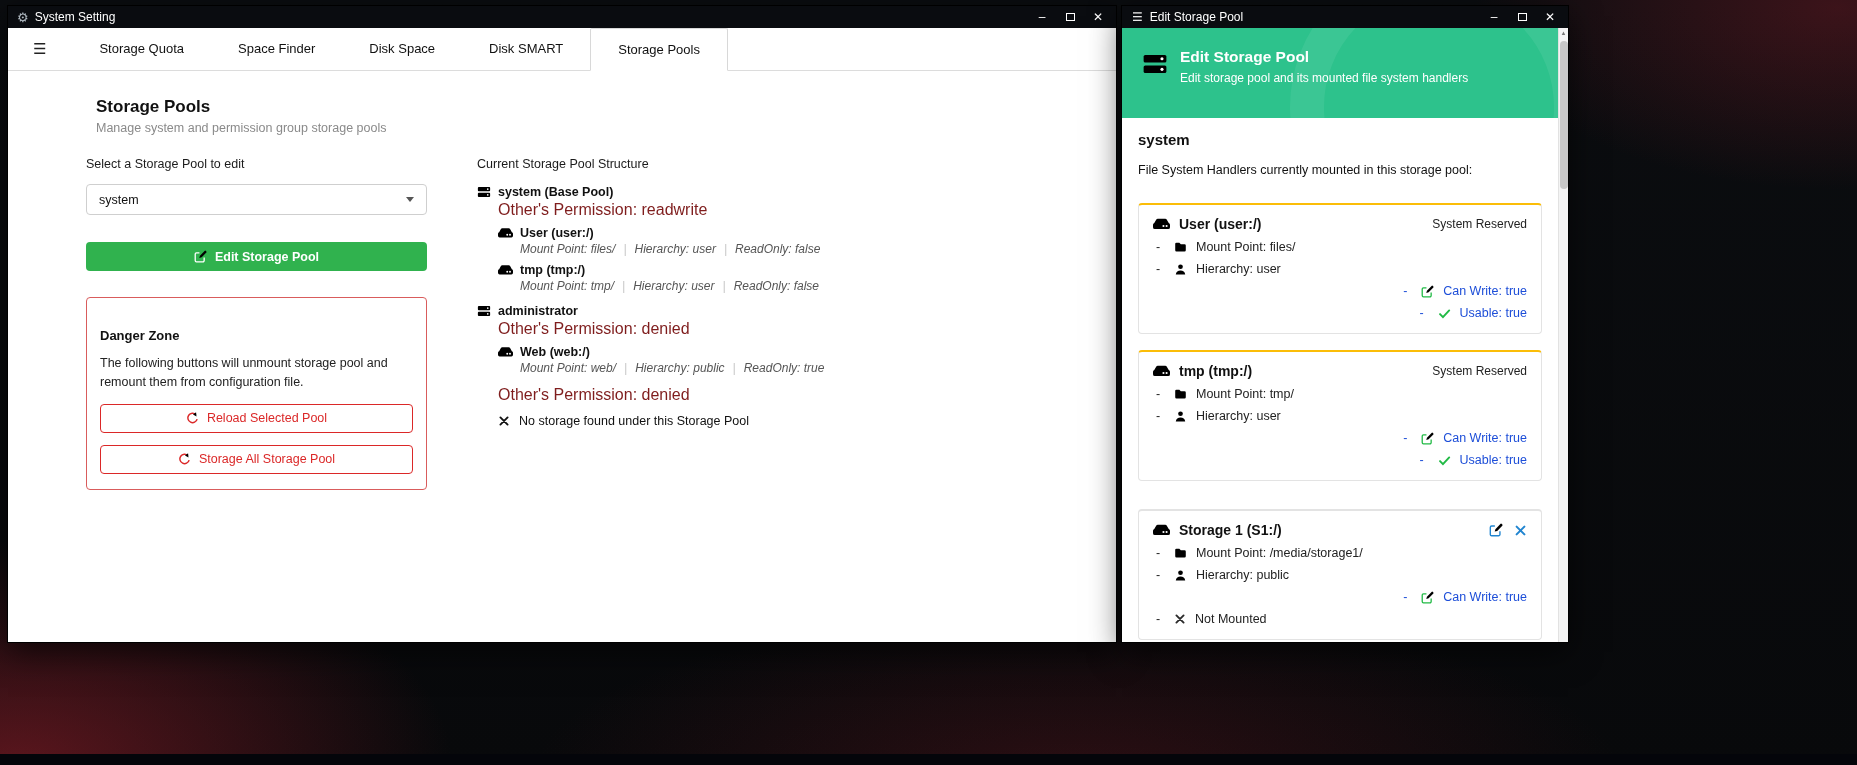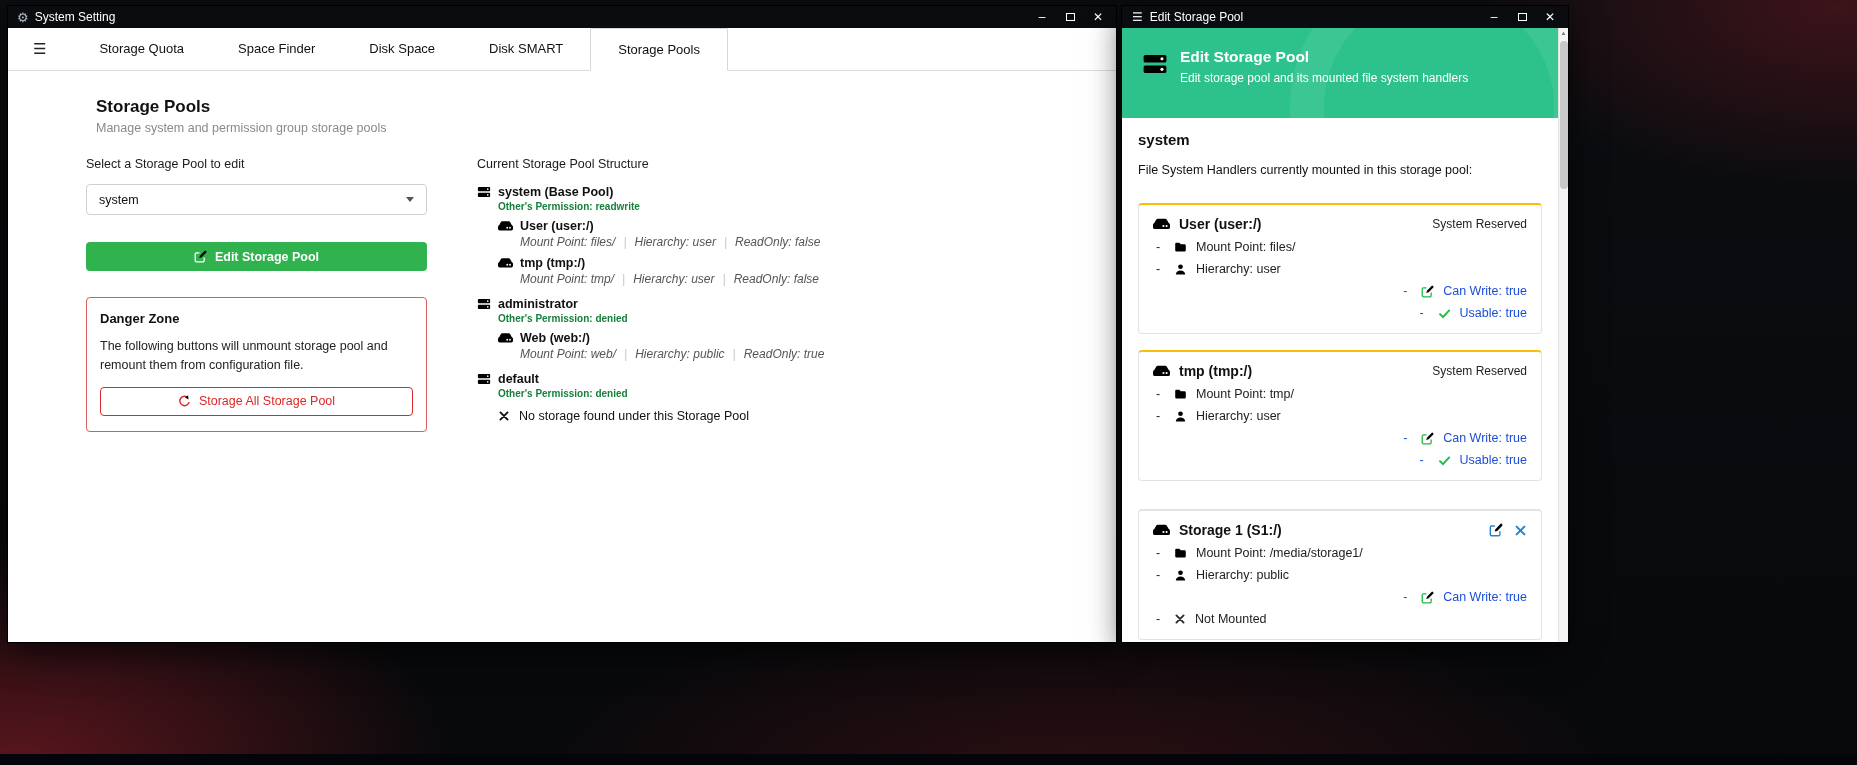--- a/index.html
+++ b/index.html
@@ -49,33 +49,33 @@
   .selectbox { margin-top:13px; height:31px; border:1px solid #cfcfcf; border-radius:4px;
     display:flex; align-items:center; justify-content:space-between; padding:0 12px;
     font-size:12.5px; color:#111; cursor:pointer; background:#fff; }
   .caret { width:0; height:0; border-left:4px solid transparent; border-right:4px solid transparent;
     border-top:5px solid #555; }
 
   .btn-green { margin-top:27px; height:29px; background:#30b24e; border-radius:4px; color:#fff;
     font-weight:bold; font-size:12.5px; display:flex; align-items:center; justify-content:center;
     gap:8px; cursor:pointer; }
 
-  .danger-card { margin-top:26px; border:1px solid #d95c5c; border-radius:4px; padding:13px 13px 15px; }
+  .danger-card { margin-top:26px; border:1px solid #d95c5c; border-radius:4px; padding:30px 13px 15px; }
   .danger-title { font-size:13px; font-weight:bold; color:#111; }
   .danger-desc { font-size:12.5px; color:#222; line-height:1.5; margin-top:11px; }
   .btn-red-outline { margin-top:12px; height:29px; border:1px solid #db2828; border-radius:4px;
     color:#db2828; background:#fff; font-size:12.5px; display:flex; align-items:center;
     justify-content:center; gap:8px; cursor:pointer; }
 
   
   .tree { margin-top:14px; }
   .pool { margin-bottom:11px; }
   .pool-head, .storage-head { display:flex; align-items:center; font-size:12.5px; font-weight:bold; color:#111; }
   .pool-head .i, .storage-head .i { margin-right:7px; color:#1d1d1d; flex:none; }
-  .pool-perm { margin:2px 0 7px 21px; font-size:10px; color:#15803d;font-weight:bold; }
+  .pool-perm { margin:2px 0 7px 21px; font-size:16px; color:#7f1d1d; }
   .storage { margin:0 0 7px 21px; }
   .storage-props { margin:2px 0 0 22px; font-size:12px; color:#555;font-style:italic; }
   .sep::before { content:"|"; color:#c7c7c7; margin:0 8px; font-weight:normal; }
   .empty-row { display:flex; align-items:center; margin:10px 0 0 21px; font-size:12.5px; color:#111; }
   .empty-row .i { margin-right:9px; color:#111; }
 
   
   .edit-area { position:absolute; left:0; top:22px; right:10px; bottom:0; overflow:hidden; background:#fff; }
   .banner { height:90px; background:#2dc28c; color:#fff; padding:20px 18px; position:relative;
     overflow:hidden; display:flex; align-items:flex-start; }
@@ -197,20 +197,26 @@
             <span>Edit Storage Pool</span>
           </div>
 
           <div class="danger-card">
             <div class="danger-title">Danger Zone</div>
             <div class="danger-desc">The following buttons will unmount storage pool and remount them from configuration file.</div>
             <div class="btn-red-outline">
               <svg class="i" width="13" height="13">
                   <use href="#sym-refresh"></use>
                 </svg>
+              <span>Reload Selected Pool</span>
+            </div>
+            <div class="btn-red-outline">
+              <svg class="i" width="13" height="13">
+                  <use href="#sym-refresh"></use>
+                </svg>
               <span>Storage All Storage Pool</span>
             </div>
           </div>
         </div>
 
         <div class="col-right">
           <div class="field-label">Current Storage Pool Structure</div>
           <div class="tree">
 
             <div class="pool">
@@ -260,26 +266,20 @@
                     </svg>
                   <span>Web (web:/)</span>
                 </div>
                 <div class="storage-props">
                   <span>Mount Point: web/</span><span class="sep"></span><span>Hierarchy: public</span><span class="sep"></span><span>ReadOnly: true</span>
                 </div>
               </div>
             </div>
 
             <div class="pool">
-              <div class="pool-head">
-                <svg class="i" width="14" height="14">
-                    <use href="#sym-server"></use>
-                  </svg>
-                <span>default</span>
-              </div>
               <div class="pool-perm">Other's Permission: denied</div>
               <div class="empty-row">
                 <svg class="i" width="12" height="12">
                     <use href="#sym-times"></use>
                   </svg>
                 <span>No storage found under this Storage Pool</span>
               </div>
             </div>
 
           </div>

